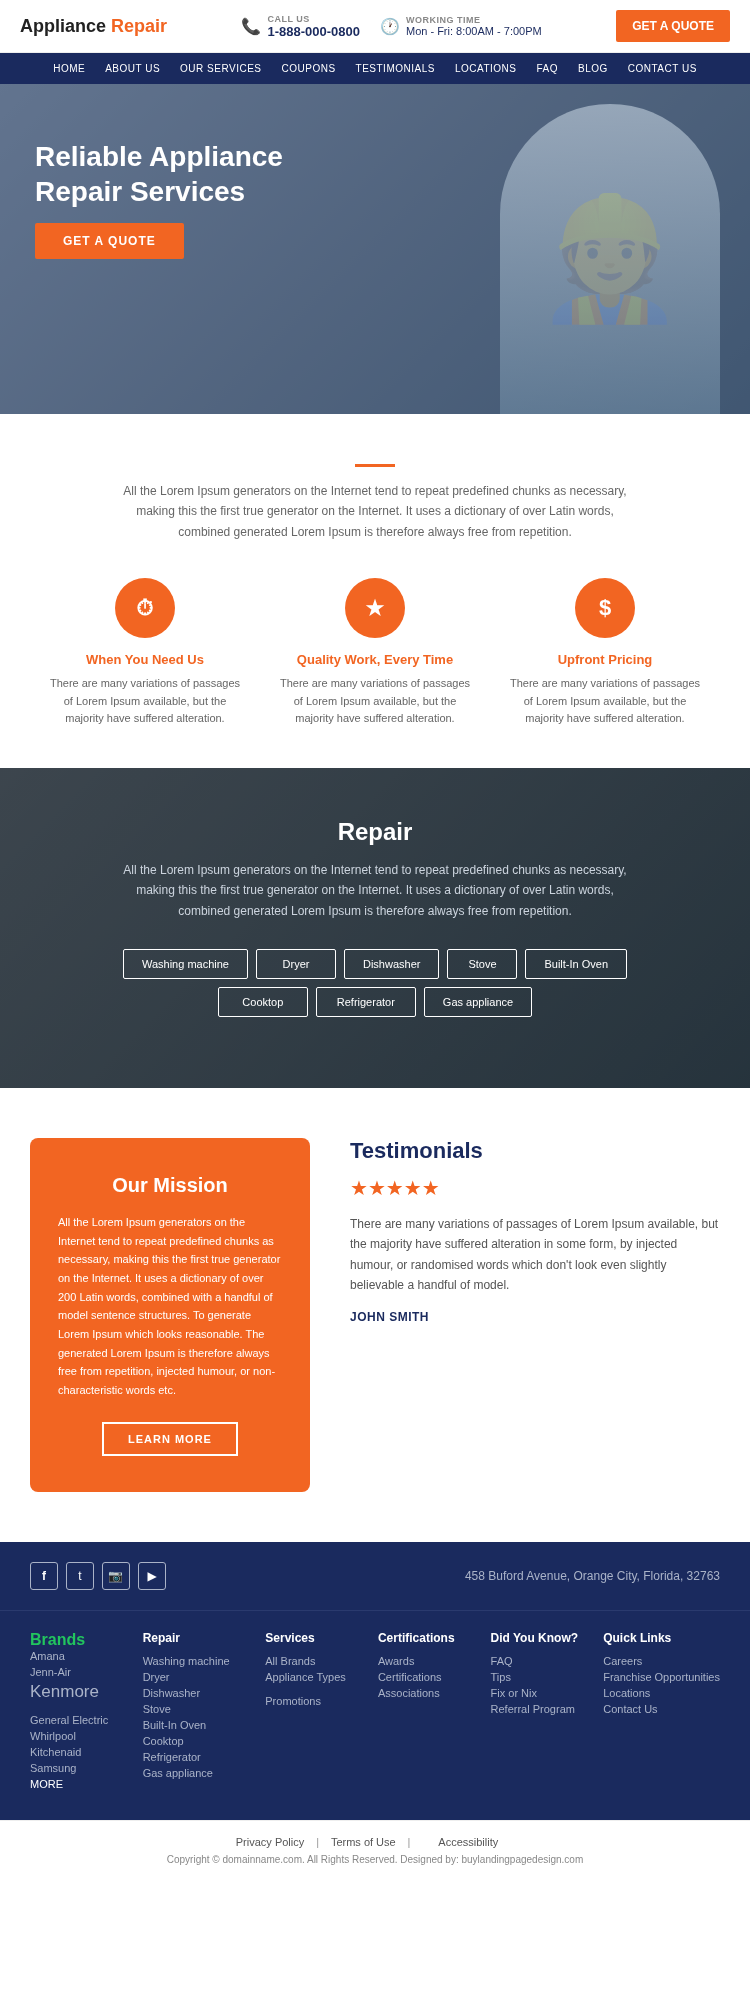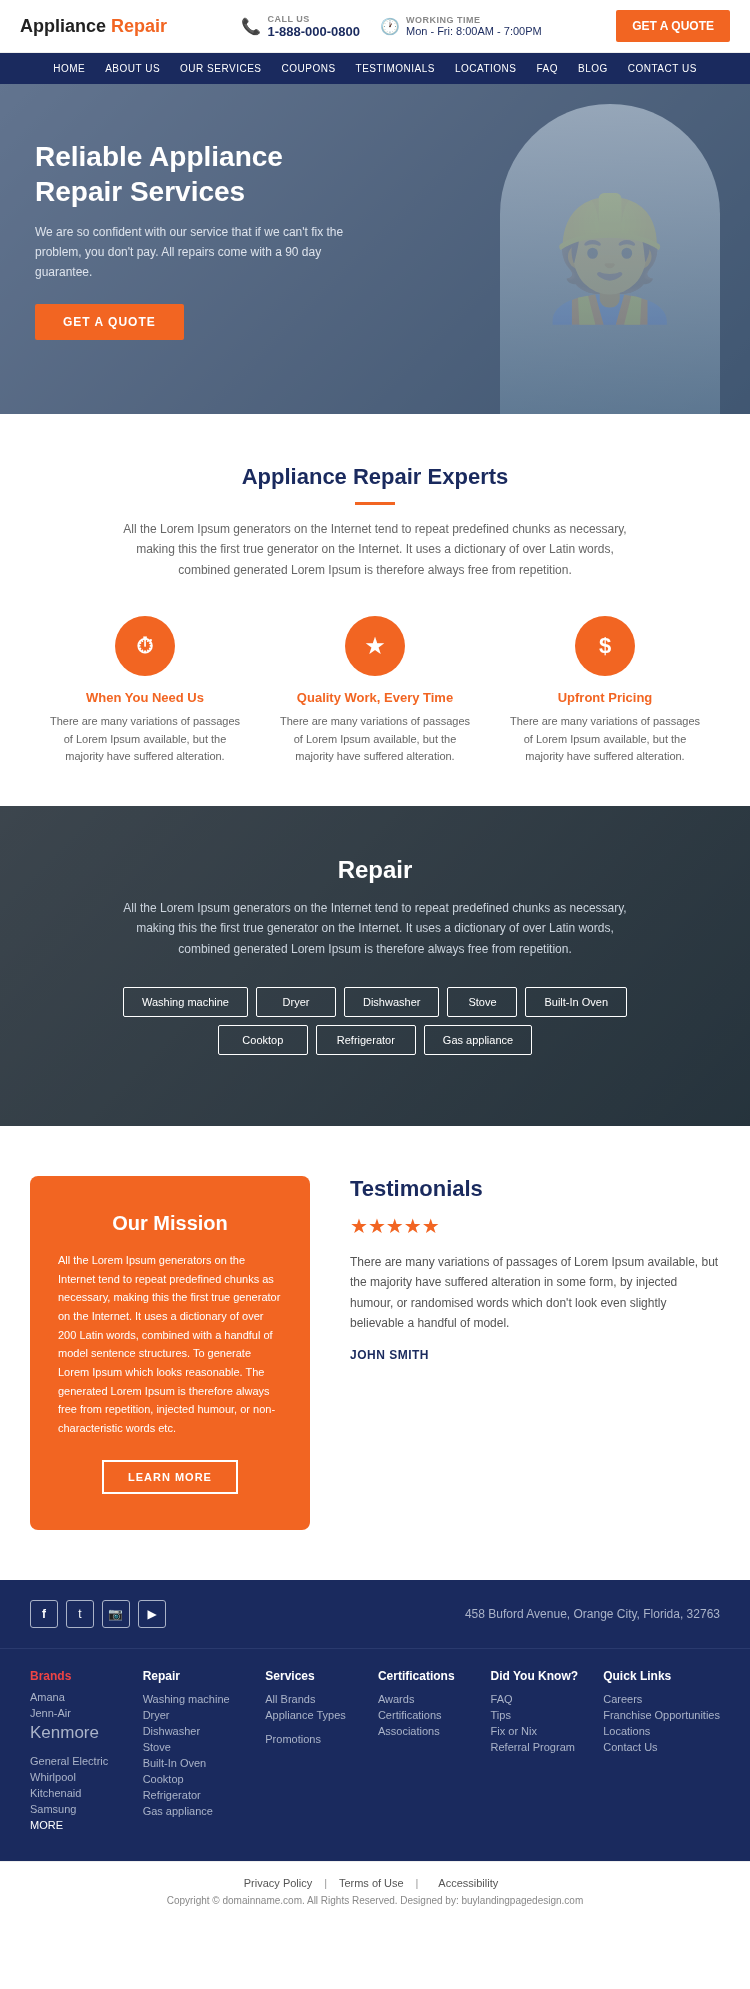--- a/index.html
+++ b/index.html
@@ -46,27 +46,25 @@
 <section style="position:relative;min-height:330px;overflow:hidden;background:linear-gradient(135deg,#b0c4d8 0%,#8fa5b8 50%,#6d8a9e 100%);">
   <div style="position:absolute;inset:0;background:rgba(20,35,70,0.5);z-index:1;"></div>
 
   <div style="position:absolute;right:30px;bottom:0;z-index:2;width:220px;height:310px;">
     <div style="width:100%;height:100%;background:linear-gradient(180deg,rgba(180,195,210,0.7) 0%,rgba(120,150,175,0.5) 100%);border-radius:110px 110px 0 0;overflow:hidden;display:flex;align-items:center;justify-content:center;">
       <span style="font-size:120px;color:rgba(255,255,255,0.15);">👷</span>
     </div>
   </div>
   <div style="position:relative;z-index:3;padding:55px 35px;max-width:400px;">
     <h1 style="font-size:28px;color:#fff;font-weight:bold;line-height:1.25;margin-bottom:14px;">Reliable Appliance Repair Services</h1>
-    <p style="font-size:12px;color:#dde3ec;margin-bottom:22px;line-height:1.65;">We are so confident with our service that if we can't fix the problem, you don't pay. All repairs come with a 90 day guarantee.</p>
     <button style="background:#f26522;color:#fff;border:none;padding:11px 28px;font-size:12px;font-weight:bold;cursor:pointer;border-radius:2px;text-transform:uppercase;letter-spacing:1px;">GET A QUOTE</button>
   </div>
 </section>
 
 <section style="padding:50px 40px 40px;text-align:center;background:#fff;">
-  <h2 style="font-size:22px;color:#1a2a5e;margin-bottom:12px;font-weight:bold;">Appliance Repair Experts</h2>
   <div style="height:3px;background:#f26522;width:40px;margin:0 auto 14px;"></div>
   <p style="font-size:12px;color:#666;max-width:520px;margin:0 auto 36px;line-height:1.7;">All the Lorem Ipsum generators on the Internet tend to repeat predefined chunks as necessary, making this the first true generator on the Internet. It uses a dictionary of over Latin words, combined generated Lorem Ipsum is therefore always free from repetition.</p>
   <div style="display:flex;justify-content:center;gap:30px;">
 
     <div style="flex:1;max-width:200px;text-align:center;">
       <div style="width:60px;height:60px;border-radius:50%;background:#f26522;display:flex;align-items:center;justify-content:center;margin:0 auto 14px;font-size:22px;color:#fff;font-weight:bold;">
         <span>⏱</span>
       </div>
       <h3 style="font-size:13px;color:#f26522;margin-bottom:8px;font-weight:bold;">When You Need Us</h3>
       <p style="font-size:11px;color:#666;line-height:1.6;">There are many variations of passages of Lorem Ipsum available, but the majority have suffered alteration.</p>
@@ -130,21 +128,21 @@
     <button style="width:28px;height:28px;border:1.5px solid #aab3c8;border-radius:3px;background:transparent;color:#fff;font-size:12px;cursor:pointer;">📷</button>
     <button style="width:28px;height:28px;border:1.5px solid #aab3c8;border-radius:3px;background:transparent;color:#fff;font-size:12px;cursor:pointer;">▶</button>
   </div>
   <div style="color:#aab3c8;font-size:12px;">458 Buford Avenue, Orange City, Florida, 32763</div>
 </div>
 
 <div style="background:#1a2a5e;padding:20px 30px 30px;border-top:1px solid #2a3a6e;">
   <div style="display:flex;gap:10px;justify-content:space-between;">
 
     <div style="min-width:90px;">
-      <h4 style="color:#ef4444;font-size:12px;font-weight:bold;margin-bottom:8px;">Brands</h4>
+      <h4 style="color:#22c55e;font-size:16px;font-weight:bold;margin-bottom:1px;">Brands</h4>
       <a style="display:block;color:#aab3c8;font-size:11px;text-decoration:none;margin-bottom:4px;">Amana</a>
       <a style="display:block;color:#aab3c8;font-size:11px;text-decoration:none;margin-bottom:4px;">Jenn-Air</a>
       <a style="display:block;color:#aab3c8;font-size:17px;text-decoration:none;margin-bottom:12px;">Kenmore</a>
       <a style="display:block;color:#aab3c8;font-size:11px;text-decoration:none;margin-bottom:4px;">General Electric</a>
       <a style="display:block;color:#aab3c8;font-size:11px;text-decoration:none;margin-bottom:4px;">Whirlpool</a>
       <a style="display:block;color:#aab3c8;font-size:11px;text-decoration:none;margin-bottom:4px;">Kitchenaid</a>
       <a style="display:block;color:#aab3c8;font-size:11px;text-decoration:none;margin-bottom:4px;">Samsung</a>
       <a style="display:block;color:#fff;font-size:11px;text-decoration:none;margin-bottom:0;font-weight:normal;">MORE</a>
     </div>
 
@@ -191,16 +189,16 @@
     </div>
   </div>
 </div>
 
 <div style="background:#fff;border-top:1px solid #eee;padding:12px 30px;text-align:center;">
   <div style="margin-bottom:5px;">
     <a style="color:#555;font-size:11px;text-decoration:none;margin:0 8px;text-align:right;">Privacy Policy</a>
     <span style="color:#999;font-size:11px;">|</span>
     <a style="color:#555;font-size:11px;text-decoration:none;margin:0 8px;">Terms of Use</a>
     <span style="color:#999;font-size:11px;">|</span>
-    <a style="color:#555;font-size:11px;text-decoration:none;margin:0 16px;">Accessibility</a>
+    <a style="color:#555;font-size:11px;text-decoration:none;margin:0 24px;">Accessibility</a>
   </div>
   <p style="font-size:10px;color:#888;">Copyright © domainname.com. All Rights Reserved. Designed by: buylandingpagedesign.com</p>
 </div>
 
 </body></html>

